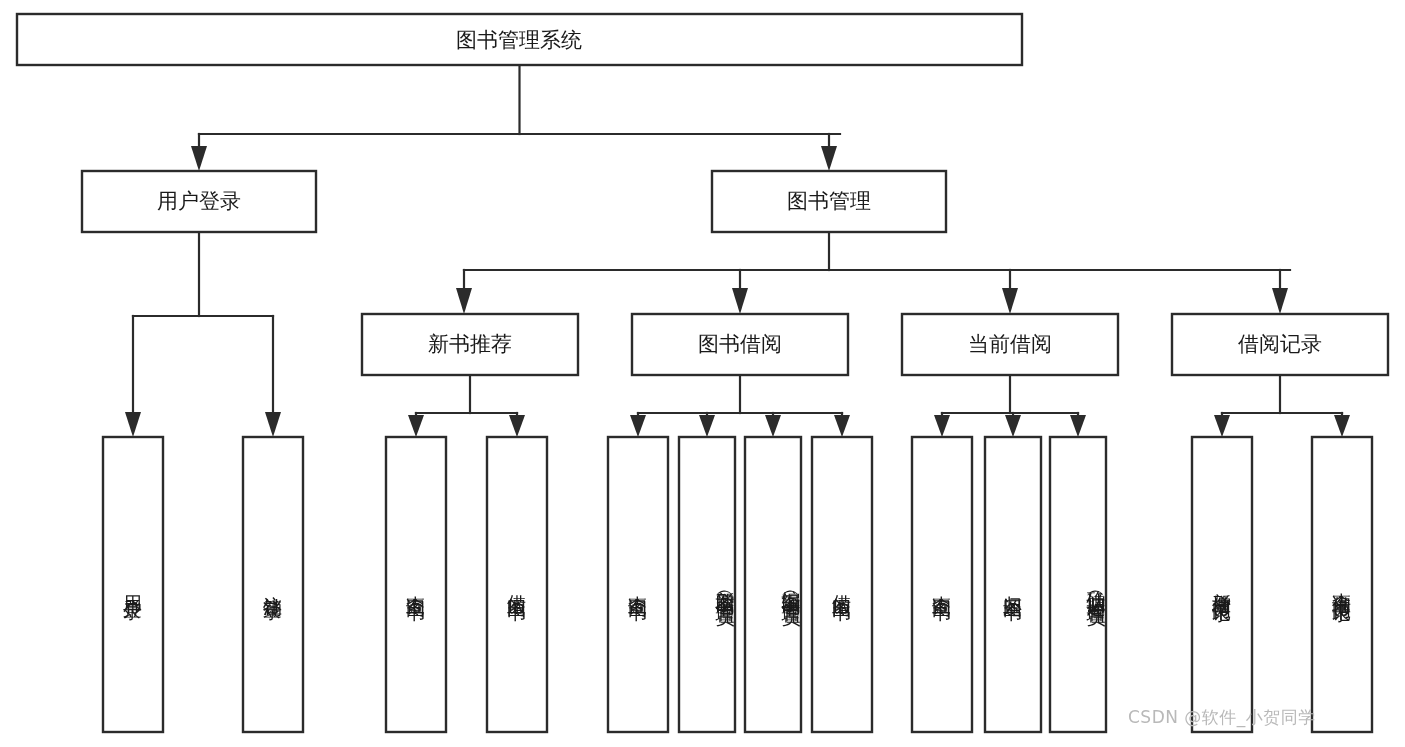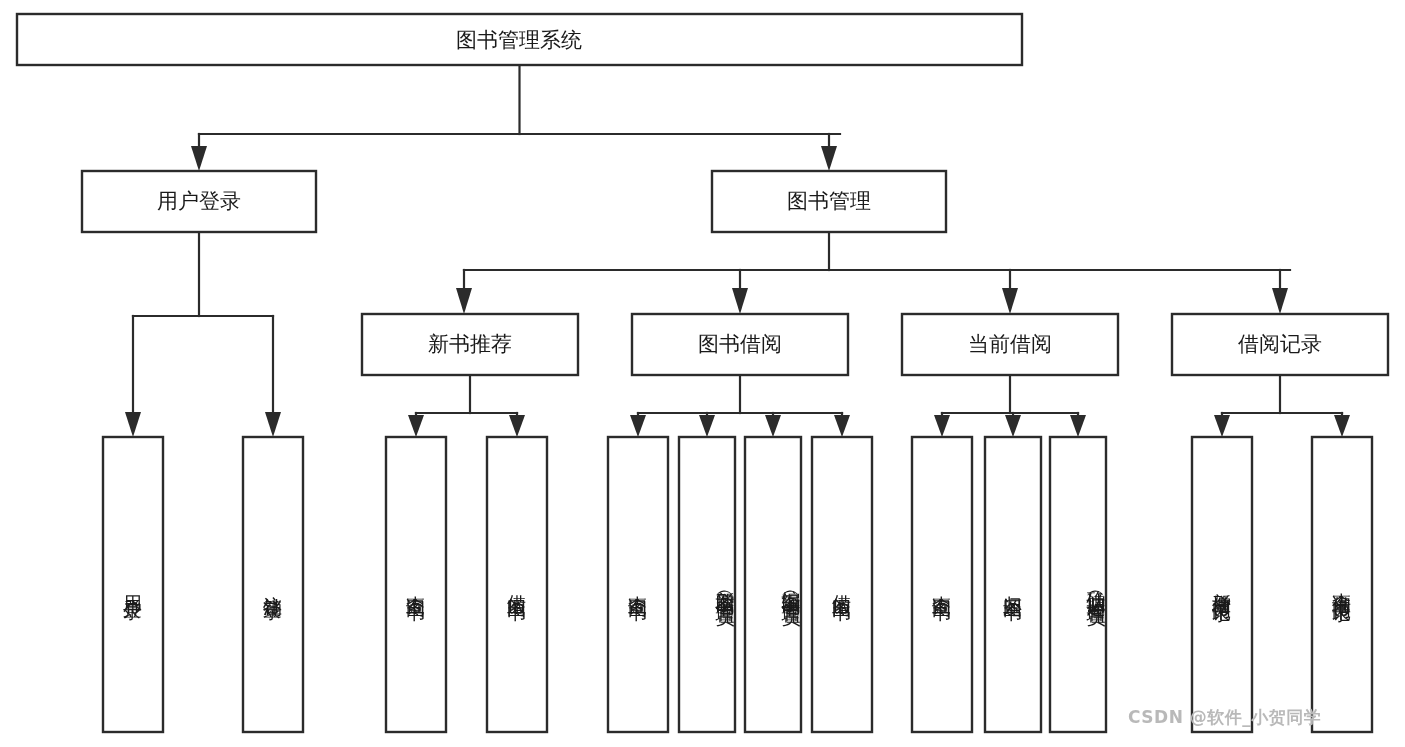--- a/index.html
+++ b/index.html
@@ -185,15 +185,15 @@
   <div class="vlabel" style="left:608px; top:437px; width:60px; height:295px; display:flex; align-items:center; justify-content:center;">查询图书</div>
   <div class="vlabel" style="left:679px; top:437px; width:56px; height:295px; display:flex; align-items:flex-start; justify-content:center; padding-top:4px; box-sizing:border-box;">新增图书（管理员）</div>
   <div class="vlabel" style="left:745px; top:437px; width:56px; height:295px; display:flex; align-items:flex-start; justify-content:center; padding-top:4px; box-sizing:border-box;">编辑图书（管理员）</div>
   <div class="vlabel" style="left:812px; top:437px; width:60px; height:295px; display:flex; align-items:center; justify-content:center;">借阅图书</div>
   <div class="vlabel" style="left:912px; top:437px; width:60px; height:295px; display:flex; align-items:center; justify-content:center;">查询图书</div>
   <div class="vlabel" style="left:985px; top:437px; width:56px; height:295px; display:flex; align-items:center; justify-content:center;">归还图书</div>
   <div class="vlabel" style="left:1050px; top:437px; width:56px; height:295px; display:flex; align-items:flex-start; justify-content:center; padding-top:4px; box-sizing:border-box;">确认归还（管理员）</div>
   <div class="vlabel" style="left:1192px; top:437px; width:60px; height:295px; display:flex; align-items:center; justify-content:center;">新增借阅记录</div>
   <div class="vlabel" style="left:1312px; top:437px; width:60px; height:295px; display:flex; align-items:center; justify-content:center;">查询借阅记录</div>
 
-  <div class="watermark" style="left:1128px; top:706px;font-weight:bold;">CSDN @软件_小贺同学</div>
+  <div class="watermark" style="left:1128px; top:706px;">CSDN @软件_小贺同学</div>
 
 </div>
 
 </body></html>

